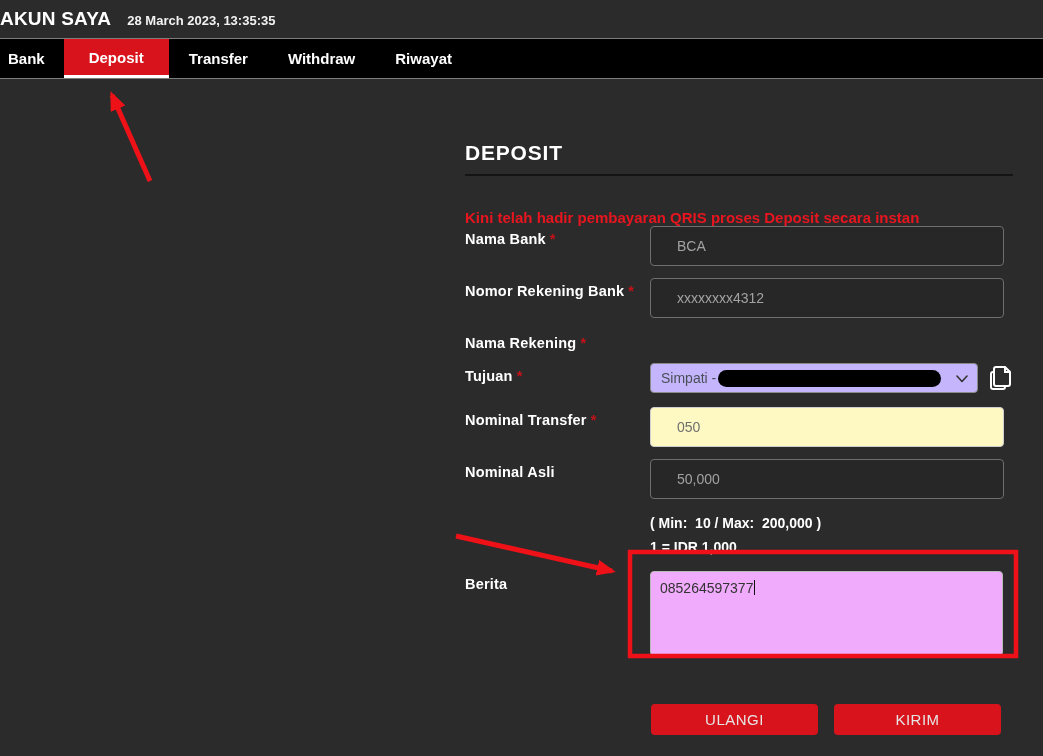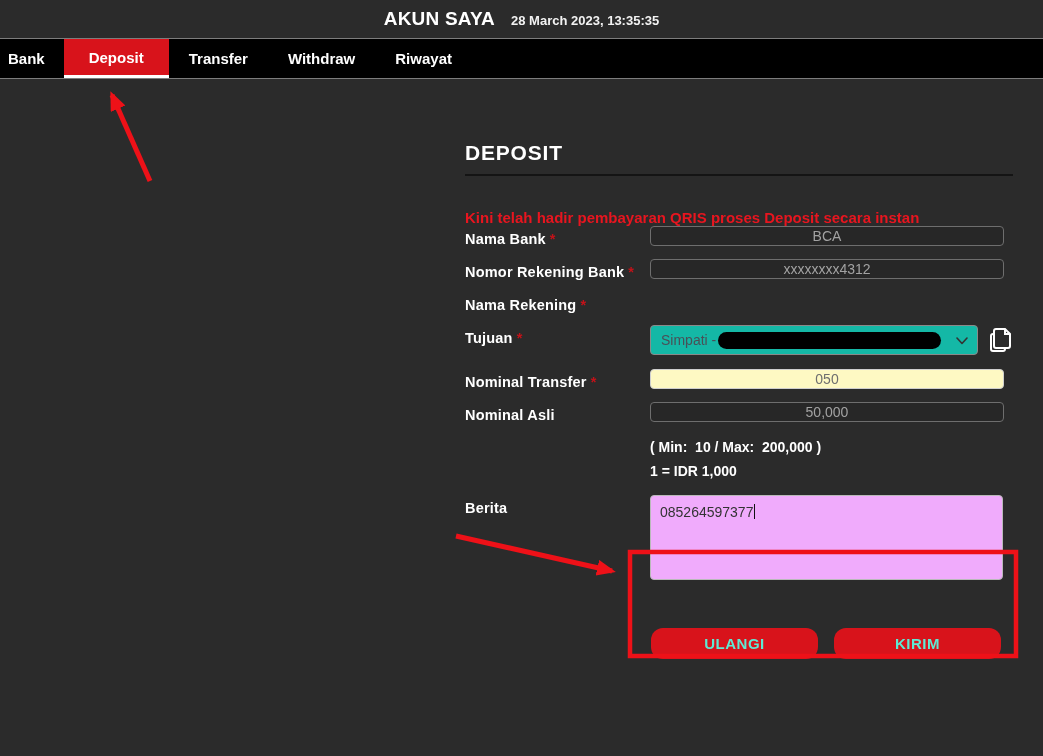--- a/index.html
+++ b/index.html
@@ -6,21 +6,21 @@
   html,body { width:1043px; height:756px; overflow:hidden; }
   body {
     font-family:"Liberation Sans","DejaVu Sans",sans-serif;
     background:#2b2b2b;
     position:relative;
   }
 
   
   .header {
     height:39px; background:#2b2b2b; border-bottom:1px solid #7d7d7d;
-    display:flex; align-items:center; padding-left:0;justify-content:center;
+    display:flex; align-items:center; padding-left:0;
   }
   .brand { color:#fff; font-size:19px; font-weight:800; letter-spacing:.2px; }
   .timestamp { color:#f2f2f2; font-size:13px; font-weight:600; margin-left:16px; padding-top:2px; }
 
   
   .nav {
     height:40px; background:#000; border-bottom:1px solid #7d7d7d;
     display:flex; align-items:stretch;
   }
   .tab {
@@ -42,30 +42,29 @@
 
   .form-rows { }
   .frow { display:flex; align-items:flex-start; margin-bottom:12px; }
   .frow .flabel {
     width:185px; flex:none; color:#fff; font-size:14.5px; font-weight:700;
     padding-top:5px; letter-spacing:.2px;
   }
   .req { color:#c41219; font-weight:700; margin-left:4px; }
 
   .tinput {
-    width:354px; height:20px; background:#272727;
+    width:354px; height:40px; background:#272727;
     border:1px solid #6e6e6e; border-radius:4px;
     color:#a2a2a2; font-size:14px; padding:0 26px;
     font-family:"Liberation Sans","DejaVu Sans",sans-serif;
-    text-align:center;
   }
   .tinput.disabled { background:#fef9c3; border-color:#cfcfcf; color:#6f6f6f; }
 
   .fakeselect {
-    width:354px; height:30px; background:#14b8a6; border:1px solid #8a8a8a;
+    width:354px; height:30px; background:#c4b5fd; border:1px solid #8a8a8a;
     border-radius:4px; display:flex; align-items:center; padding:0 10px;
     color:#495057; font-size:14px; cursor:pointer; position:relative;
   }
   .redaction {
     flex:1; height:17px; background:#000; border-radius:9px;
     margin-right:26px; margin-left:2px;
   }
   .chev { position:absolute; right:9px; top:11px; }
 
   .copy-btn {
@@ -85,22 +84,22 @@
     border-radius:4px; padding:7px 9px; color:#333; font-size:14px;
     cursor:text; line-height:18px;
   }
   .caret {
     display:inline-block; width:1px; height:15px; background:#111;
     vertical-align:-2px; margin-left:1px;
   }
 
   .btn-row { margin-left:186px; margin-top:48px; display:flex; gap:16px; }
   .rbtn {
-    width:167px; height:31px; background:#d8131b; color:#5eead4;
-    border:none; border-radius:12px; font-size:15px; font-weight:700;
+    width:167px; height:31px; background:#d8131b; color:#e5e5e5;
+    border:none; border-radius:4px; font-size:15px; font-weight:400;
     letter-spacing:.5px; cursor:pointer;
     font-family:"Liberation Sans","DejaVu Sans",sans-serif;
   }
 
   
   .overlay {
     position:absolute; left:0; top:0; width:1043px; height:756px;
     pointer-events:none; z-index:50;
   }
 </style>

